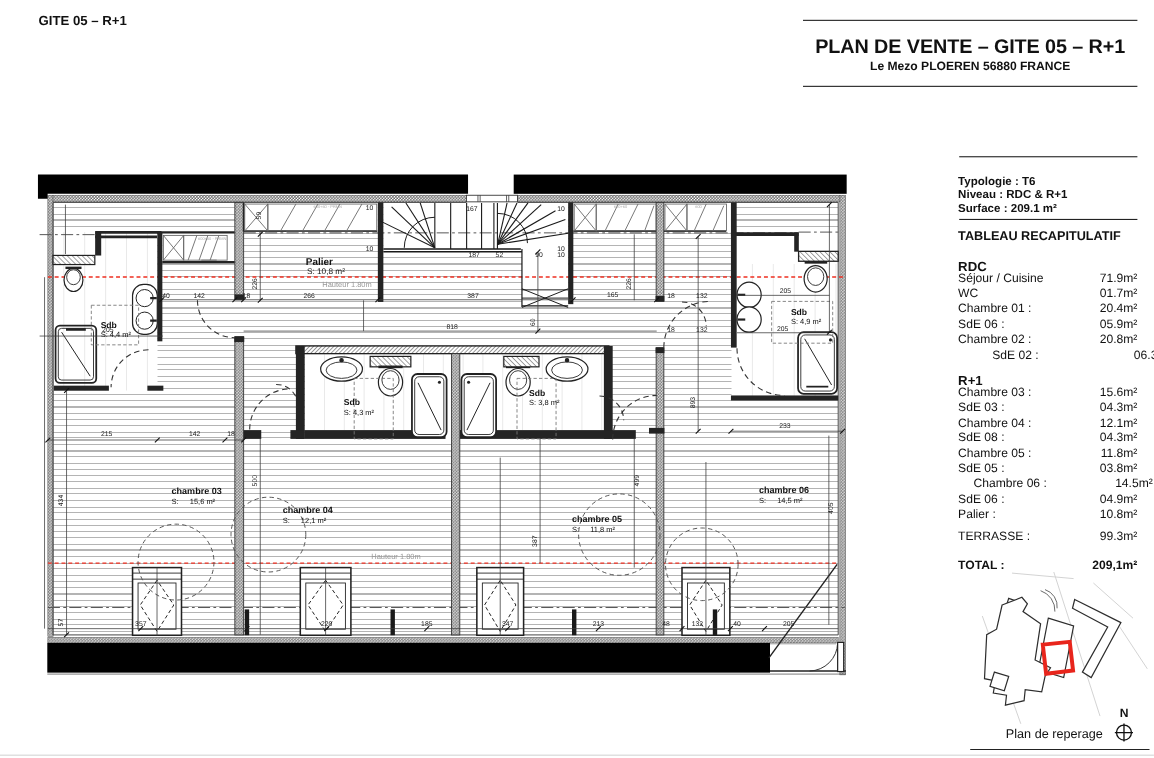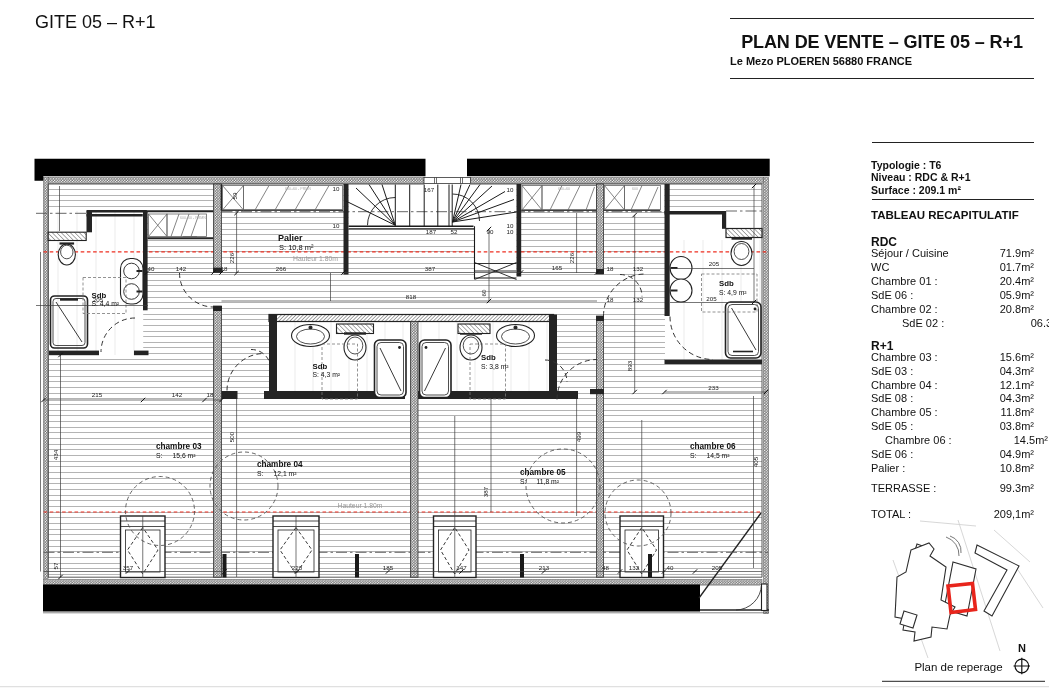--- a/index.html
+++ b/index.html
@@ -1,26 +1,26 @@
 <!DOCTYPE html>
 <html><head><meta charset="utf-8">
 <style>
 html,body{margin:0;padding:0;background:#fff}
 body{width:1049px;height:689px;position:relative;font-family:"Liberation Sans",sans-serif;color:#111;overflow:hidden}
 .abs{position:absolute}
 </style></head>
 <body>
 
-<div class="abs" style="left:35px;top:12px;font-size:18px;font-weight:normal">GITE 05 – R+1</div>
+<div class="abs" style="left:35px;top:12px;font-size:12px;font-weight:bold">GITE 05 – R+1</div>
 
 <div class="abs" style="left:730px;top:18.1px;width:304px;border-top:1.2px solid #222"></div>
 
 <div class="abs" style="left:730px;top:32px;width:304px;text-align:center;font-size:18px;font-weight:bold;white-space:nowrap;letter-spacing:-0.1px">PLAN DE VENTE – GITE 05 – R+1</div>
 
-<div class="abs" style="left:730px;top:54.5px;width:304px;font-size:11px;font-weight:bold;white-space:nowrap">Le Mezo PLOEREN 56880 FRANCE</div>
+<div class="abs" style="left:730px;top:54.5px;width:304px;text-align:center;font-size:11px;font-weight:bold;white-space:nowrap">Le Mezo PLOEREN 56880 FRANCE</div>
 
 <div class="abs" style="left:730px;top:77.7px;width:304px;border-top:1.2px solid #222"></div>
 <div class="abs" style="left:0;top:12px;width:1022px;height:689px;font-size:11px">
 
 <div style="position:absolute;left:872px;top:129.6px;width:162px;border-top:1px solid #222"></div>
 
 <div style="position:absolute;left:871px;top:147px;font-weight:bold;font-size:10.5px">Typologie : T6</div>
 <div style="position:absolute;left:871px;top:159px;font-weight:bold;font-size:10.5px">Niveau : RDC &amp; R+1</div>
 <div style="position:absolute;left:871px;top:171.5px;font-weight:bold;font-size:10.5px">Surface : 209.1 m²</div>
 
@@ -92,21 +92,21 @@
 <div style="position:absolute;left:871px;top:449.9px;width:163px;height:13px;text-align:right;">
       <span style="float:left">Palier :</span>
       <span style="float:right">10.8m²</span>
     </div>
 
 <div style="position:absolute;left:871px;top:469.5px;width:163px;height:13px;text-align:center;">
       <span style="float:left">TERRASSE :</span>
       <span style="float:right">99.3m²</span>
     </div>
 
-<div style="position:absolute;left:871px;top:496px;width:163px;height:13px;font-weight:normal;">
+<div style="position:absolute;left:871px;top:496px;width:163px;height:13px;font-weight:bold;">
       <span style="float:left">TOTAL :</span>
       <span style="float:right">209,1m²</span>
     </div>
 </div>
 
 <svg class="abs" style="left:0;top:0" width="1049" height="689" viewBox="0 0 1049 689">
 <defs>
 <pattern id="planks" width="12" height="5.66" patternUnits="userSpaceOnUse">
   <line x1="0" y1="5" x2="12" y2="5" stroke="#b9b9b9" stroke-width="0.9"></line>
 </pattern>

